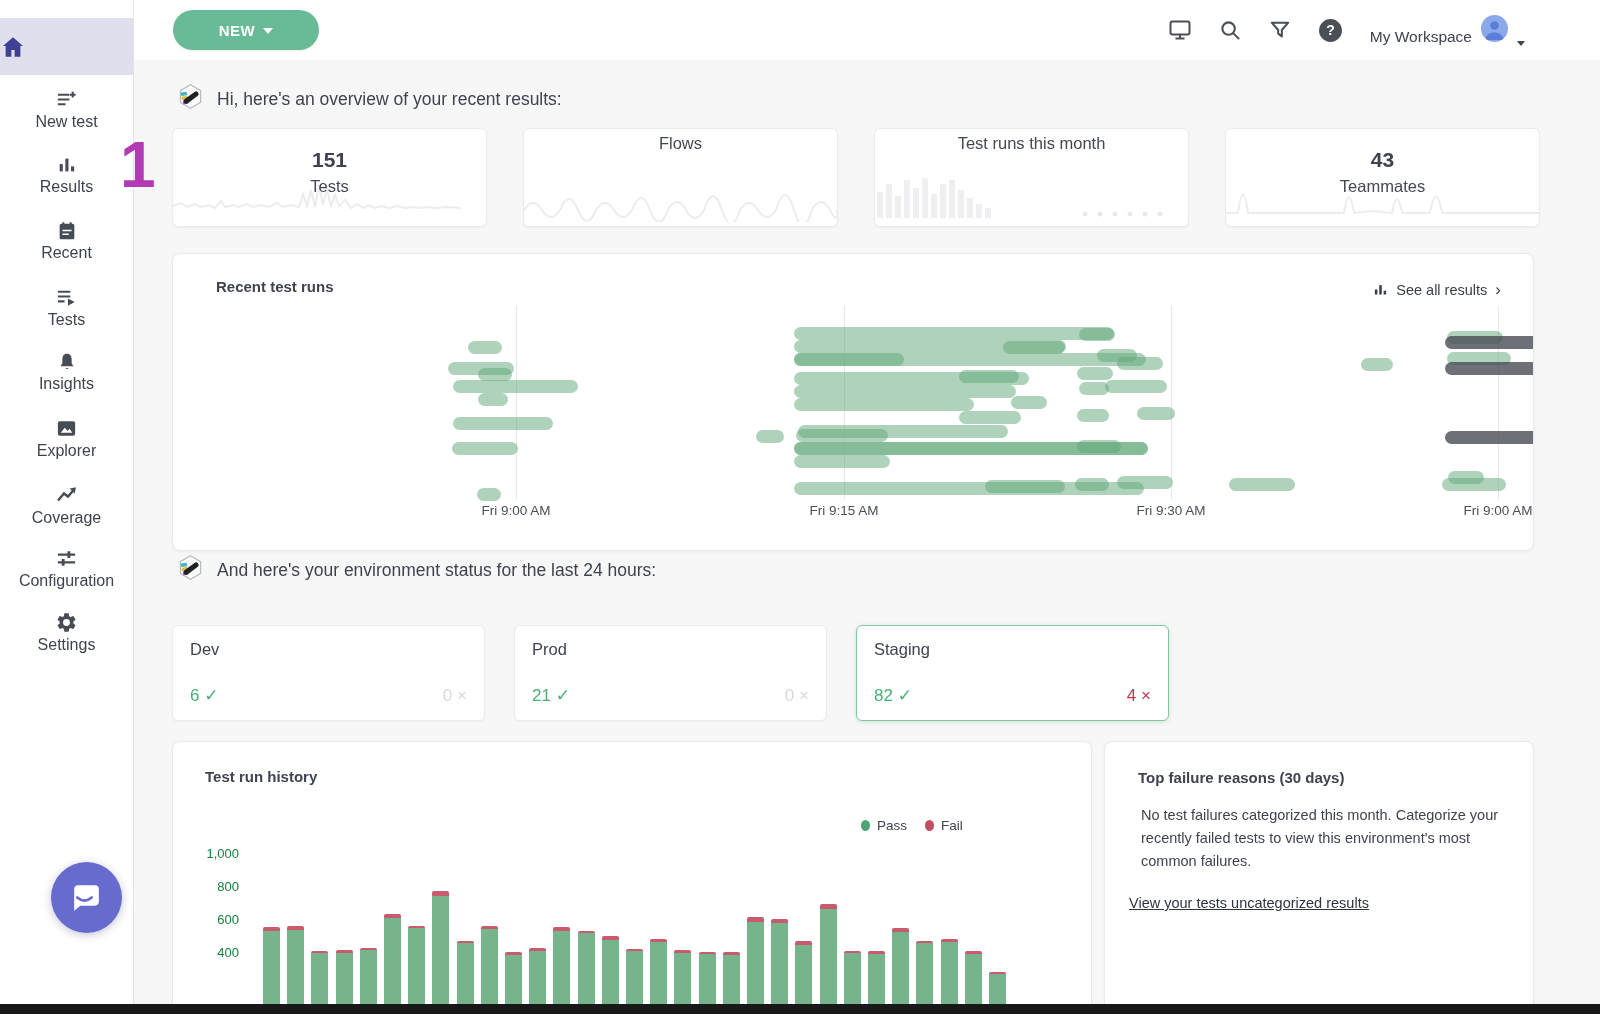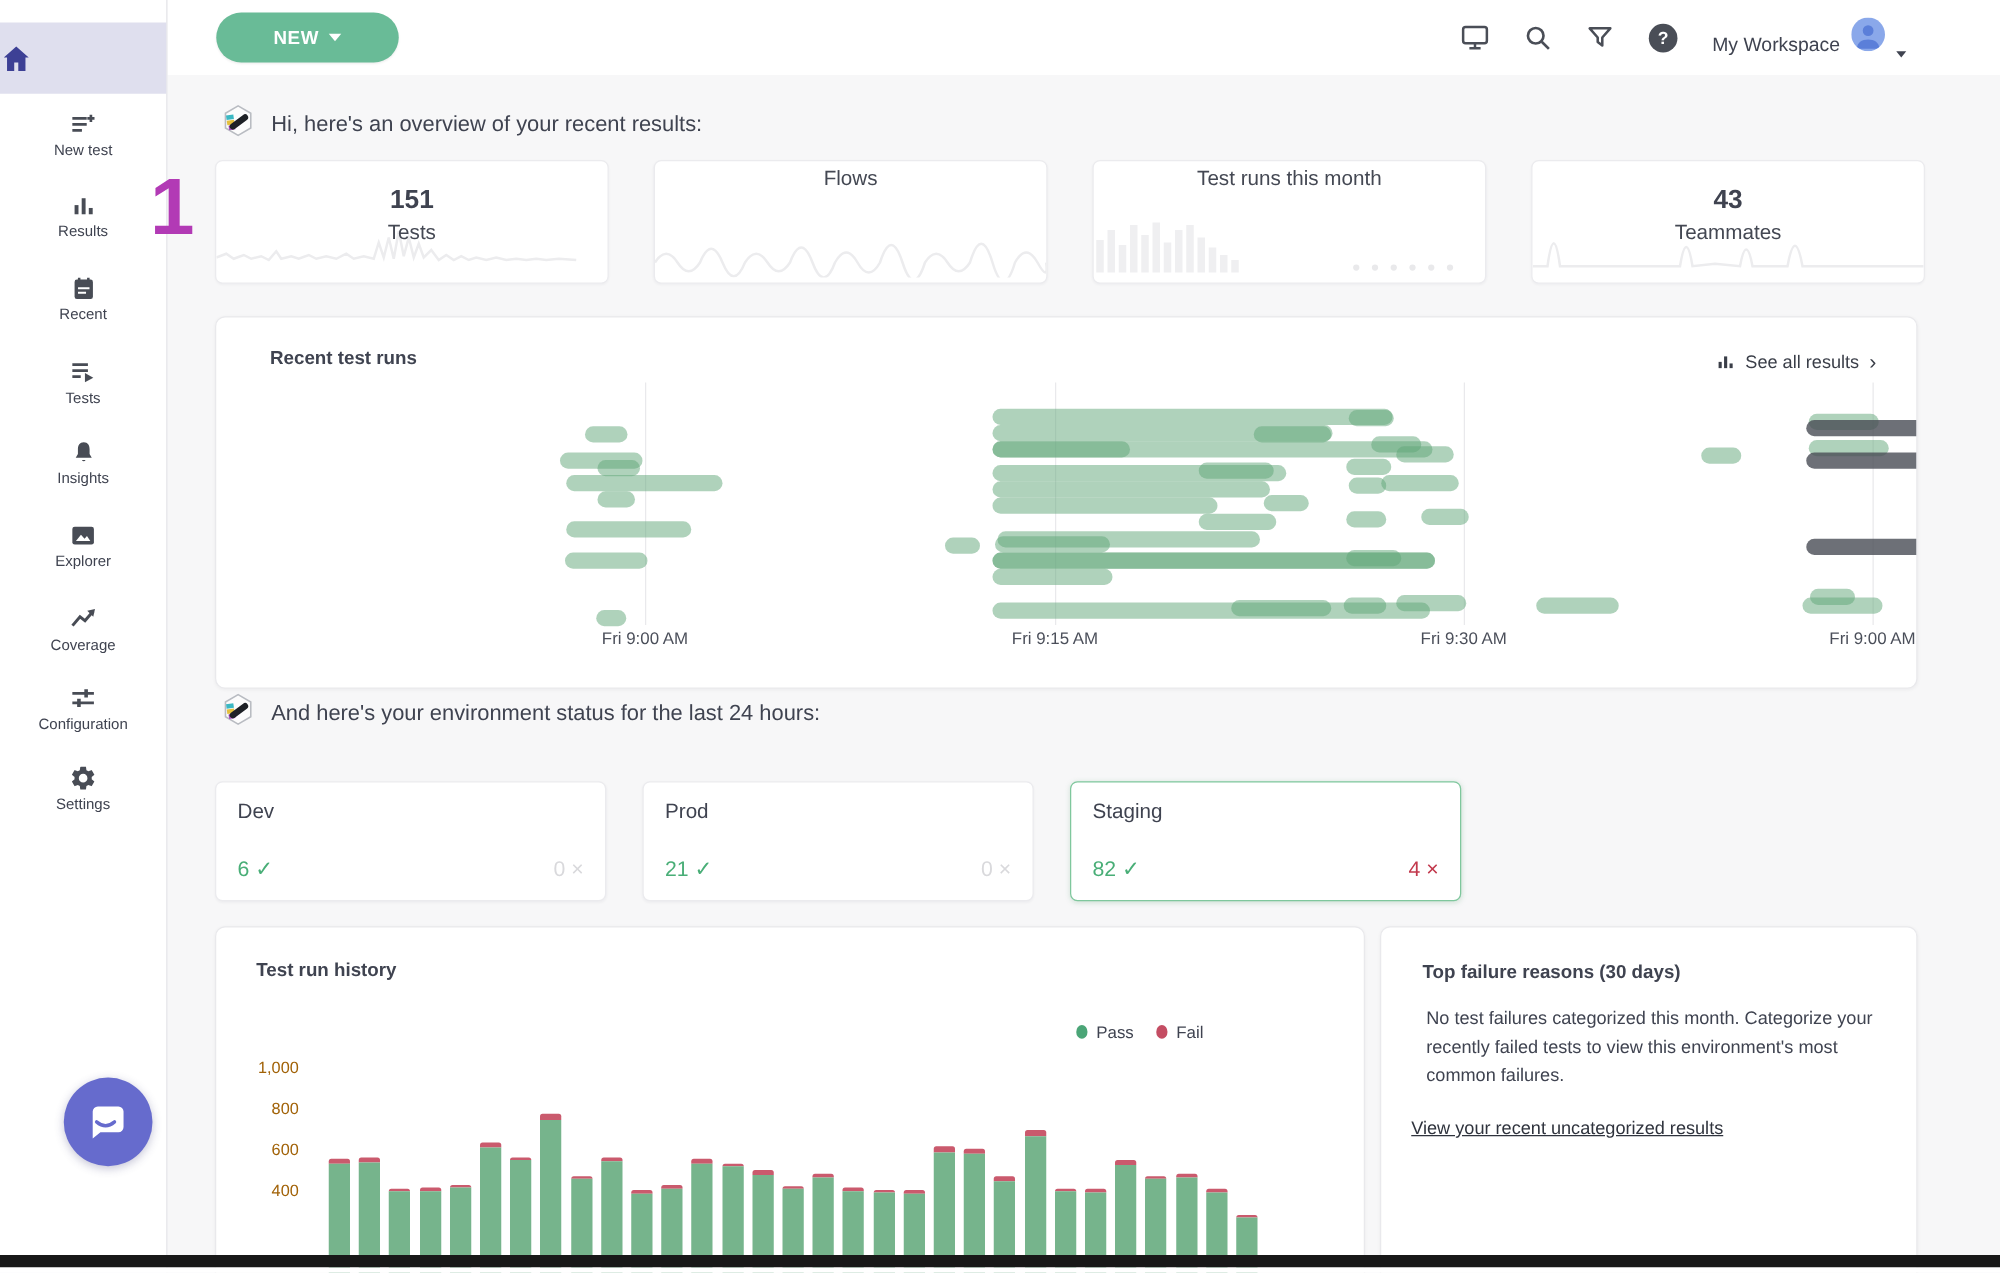--- a/index.html
+++ b/index.html
@@ -4,21 +4,21 @@
 <style>
   html,body{margin:0;padding:0;background:#fff;}
   #app{position:relative;width:1600px;height:1018px;overflow:hidden;
        font-family:"Liberation Sans","DejaVu Sans",sans-serif;color:#3f4350;background:#fff;}
   
   #main-bg{position:absolute;left:133px;top:60px;width:1467px;height:958px;background:#f7f7f8;}
   #topbar{position:absolute;left:133px;top:0;width:1467px;height:60px;background:#fff;}
   #sidebar{position:absolute;left:0;top:0;width:133px;height:1018px;background:#fff;border-right:1px solid #e4e4e7;}
   
   .side-item{position:absolute;left:0;width:133px;text-align:center;color:#484c55;cursor:pointer;}
-  .side-item .lbl{display:block;font-size:12px;color:#3f4350;margin-top:2px;}
+  .side-item .lbl{display:block;font-size:16px;color:#3f4350;margin-top:2px;}
   .side-item svg{display:inline-block;vertical-align:middle;}
   .side-active{position:absolute;left:0;top:18px;width:133px;height:57px;background:#dfdfee;}
   .side-active svg{margin-top:16px;color:#3d4095;}
   
   #new-btn{position:absolute;left:40px;top:10px;width:146px;height:40px;border:none;border-radius:20px;
            background:#69bb97;color:#fff;font-weight:bold;font-size:15px;letter-spacing:.5px;cursor:pointer;
            font-family:inherit;box-shadow:0 1px 2px rgba(0,0,0,.08);}
   #new-btn .caret{display:inline-block;margin-left:8px;border-left:5px solid transparent;border-right:5px solid transparent;border-top:6px solid #fff;vertical-align:2px;}
   #topbar-right{position:absolute;right:75px;top:0;height:60px;display:flex;align-items:center;gap:27px;}
   .tb-icon{color:#4a4e57;cursor:pointer;display:flex;align-items:center;}
@@ -51,21 +51,21 @@
             box-shadow:0 1px 2px rgba(25,28,40,.04);cursor:pointer;}
   .env-card.hl{border:1px solid #7fc79d;box-shadow:0 1px 4px rgba(95,165,120,.25);}
   .env-card .ename{position:absolute;left:17px;top:14px;font-size:16.5px;color:#3f4350;}
   .env-card .epass{position:absolute;left:17px;bottom:14px;font-size:17px;color:#49ae77;}
   .env-card .efail{position:absolute;right:17px;bottom:14px;font-size:17px;color:#d9d9dc;}
   .env-card .efail.bad{color:#c2394d;}
   
   #history-panel{left:172px;top:741px;width:918px;height:300px;overflow:hidden;}
   #legend{position:absolute;left:688px;top:76px;display:flex;align-items:center;gap:18px;font-size:13.5px;color:#3f4350;}
   .dot{display:inline-block;width:9px;height:11px;border-radius:50%;margin-right:7px;vertical-align:-1px;}
-  .ytick{position:absolute;left:20px;width:46px;text-align:right;font-size:13px;color:#a16207;}
+  .ytick{position:absolute;left:20px;width:46px;text-align:right;font-size:13px;color:#15803d;}
   .hbar{position:absolute;width:17px;}
   .hbar .fail{width:100%;background:#ca5a6d;border-radius:2px 2px 0 0;}
   .hbar .pass{width:100%;background:#76b48c;}
   
   #failures-panel{left:1104px;top:741px;width:428px;height:300px;}
   #failures-panel .body{position:absolute;left:36px;top:62px;width:386px;font-size:14.5px;line-height:23px;color:#3f4350;}
   #failures-panel .link{position:absolute;left:24px;top:153px;font-size:14.5px;color:#2f333d;text-decoration:underline;cursor:pointer;}
   
   #annotation-1{position:absolute;left:120px;top:133px;font-size:64px;font-weight:bold;color:#b23ab5;line-height:1;z-index:40;}
   #chat-bubble{position:absolute;left:51px;top:862px;width:71px;height:71px;border-radius:50%;background:#666bcd;z-index:60;cursor:pointer;
@@ -471,21 +471,21 @@
         <div class="hbar" style="left: 816px; top: 230.005px;">
           <div class="fail" style="height:1.7px"></div>
           <div class="pass" style="height:46.3px"></div>
         </div>
       </div>
   </div>
 
   <div id="failures-panel" class="panel">
     <div class="panel-title" style="left:33px;top:27px;">Top failure reasons (30 days)</div>
     <div class="body">No test failures categorized this month. Categorize your recently failed tests to view this environment's most common failures.</div>
-    <div class="link">View your recent uncategorized results</div>
+    <div class="link">View your tests uncategorized results</div>
   </div>
 
   <div id="chat-bubble">
     <svg width="37" height="37" viewBox="0 0 36 36">
       <path d="M8 6h20a4 4 0 0 1 4 4v12a4 4 0 0 1-4 4H14l-6 5V10a4 4 0 0 1 4-4z" fill="#fff" transform="translate(-2,0)"></path>
       <path d="M11 18q7 6 14 0" stroke="#666bcd" stroke-width="2.6" fill="none" stroke-linecap="round" transform="translate(-2,0)"></path>
     </svg>
   </div>
 
   <div id="bottom-line"></div>

